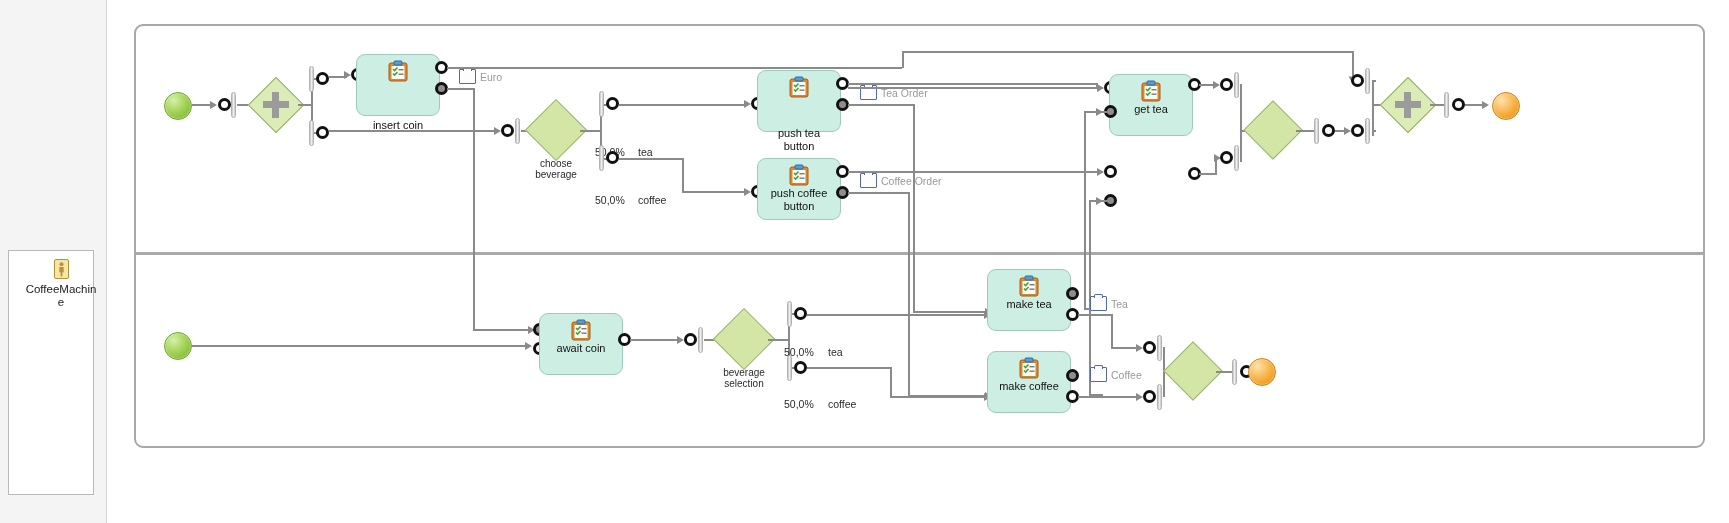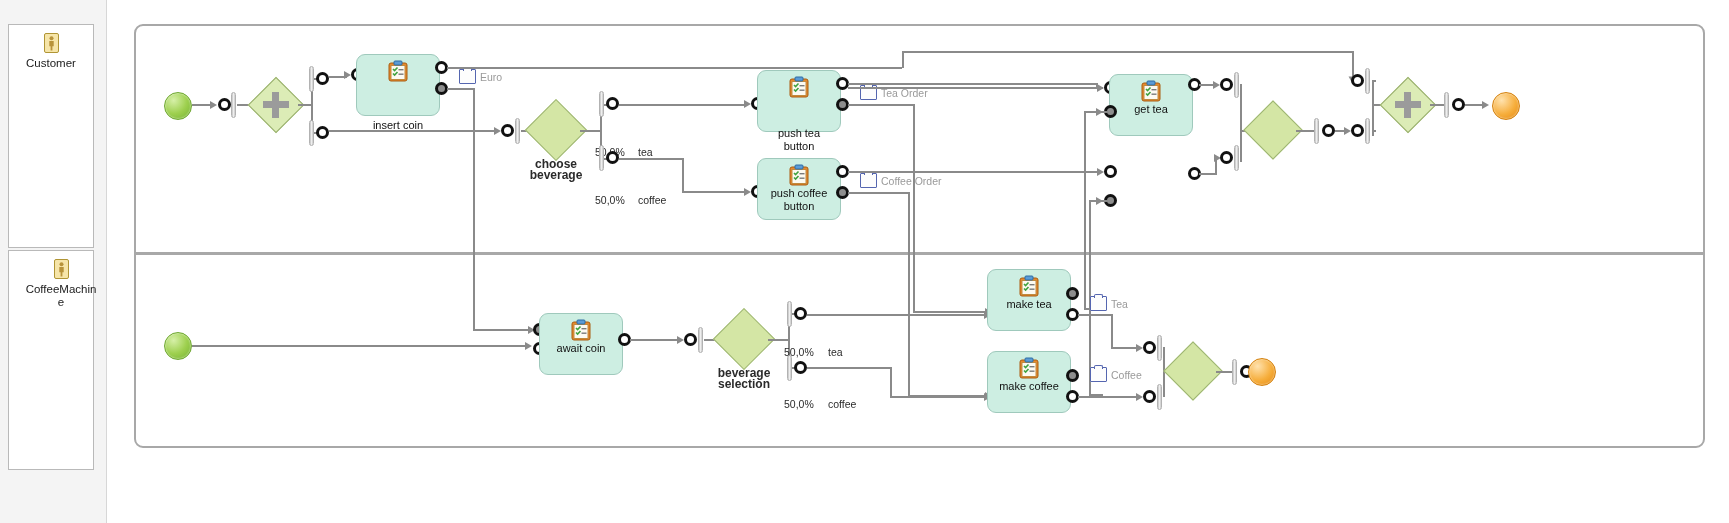--- a/index.html
+++ b/index.html
@@ -33,21 +33,21 @@
   .end-event{width:26px;height:26px;border-radius:50%;
     background:radial-gradient(circle at 33% 28%, #ffe2ae 0%, #f6ae3c 55%, #e4870f 100%);
     border:1px solid #d4820f;box-shadow:0 0 2px rgba(255,255,255,.9) inset;}
 
   
   .gw{width:44px;height:44px;background:#d4e6a5;border:1px solid #9cb471;
       transform:rotate(45deg);box-sizing:border-box;}
   .gw-and{width:40px;height:40px;background:#dcecb6;border:1px solid #96ad6a;
       transform:rotate(45deg);box-sizing:border-box;}
   .plus-h,.plus-v{position:absolute;background:#9b9b9b;}
-  .gw-label{position:absolute;font-size:12px;font-weight:bold;color:#2a2a2a;text-align:center;
+  .gw-label{position:absolute;font-size:10px;font-weight:normal;color:#2a2a2a;text-align:center;
       line-height:10.5px;width:74px;}
 
   
   .port{position:absolute;width:13px;height:13px;border-radius:50%;
       background:#ffffff;border:3px solid #111111;box-sizing:border-box;}
   .port.filled{background:#8e8e8e;}
 
   
   .bar{position:absolute;width:5px;height:26px;border-radius:3px;
       background:linear-gradient(to right,#bdbdbd,#f2f2f2 45%,#c9c9c9);border:1px solid #b2b2b2;box-sizing:border-box;}
@@ -69,34 +69,22 @@
   
   .edge-label{position:absolute;font-size:10.5px;color:#2b2b2b;white-space:nowrap;}
 </style>
 </head>
 <body>
 
 <div id="root">
 
   <div id="lane-panel">
 
-    <div class="lane-box" style="top:24px;height:224px;">
-      <div class="lane-inner">
-        <span class="actor-icon">
-          <svg width="15" height="20" viewBox="0 0 15 20">
-            <rect x="0.5" y="0.5" width="14" height="19" rx="1.5" fill="#f6e5a8" stroke="#b09535"></rect>
-            <circle cx="7.5" cy="5.2" r="2.0" fill="#b8933a"></circle>
-            <path d="M5.3 8 h4.4 v5.2 h-1.3 v4.2 h-1.8 v-4.2 h-1.3 z" fill="#b8933a"></path>
-          </svg>
-        </span>
-        <div class="lane-label">Customer</div>
-      </div>
-    </div>
-
-    <div class="lane-box" style="top:250px;height:220px;padding-left:20px;">
+
+    <div class="lane-box" style="top:250px;height:245px;padding-left:20px;">
       <div class="lane-inner">
         <span class="actor-icon">
           <svg width="15" height="20" viewBox="0 0 15 20">
             <rect x="0.5" y="0.5" width="14" height="19" rx="1.5" fill="#f6e5a8" stroke="#b09535"></rect>
             <circle cx="7.5" cy="5.2" r="2.0" fill="#b8933a"></circle>
             <path d="M5.3 8 h4.4 v5.2 h-1.3 v4.2 h-1.8 v-4.2 h-1.3 z" fill="#b8933a"></path>
           </svg>
         </span>
         <div class="lane-label">CoffeeMachine</div>
       </div>

